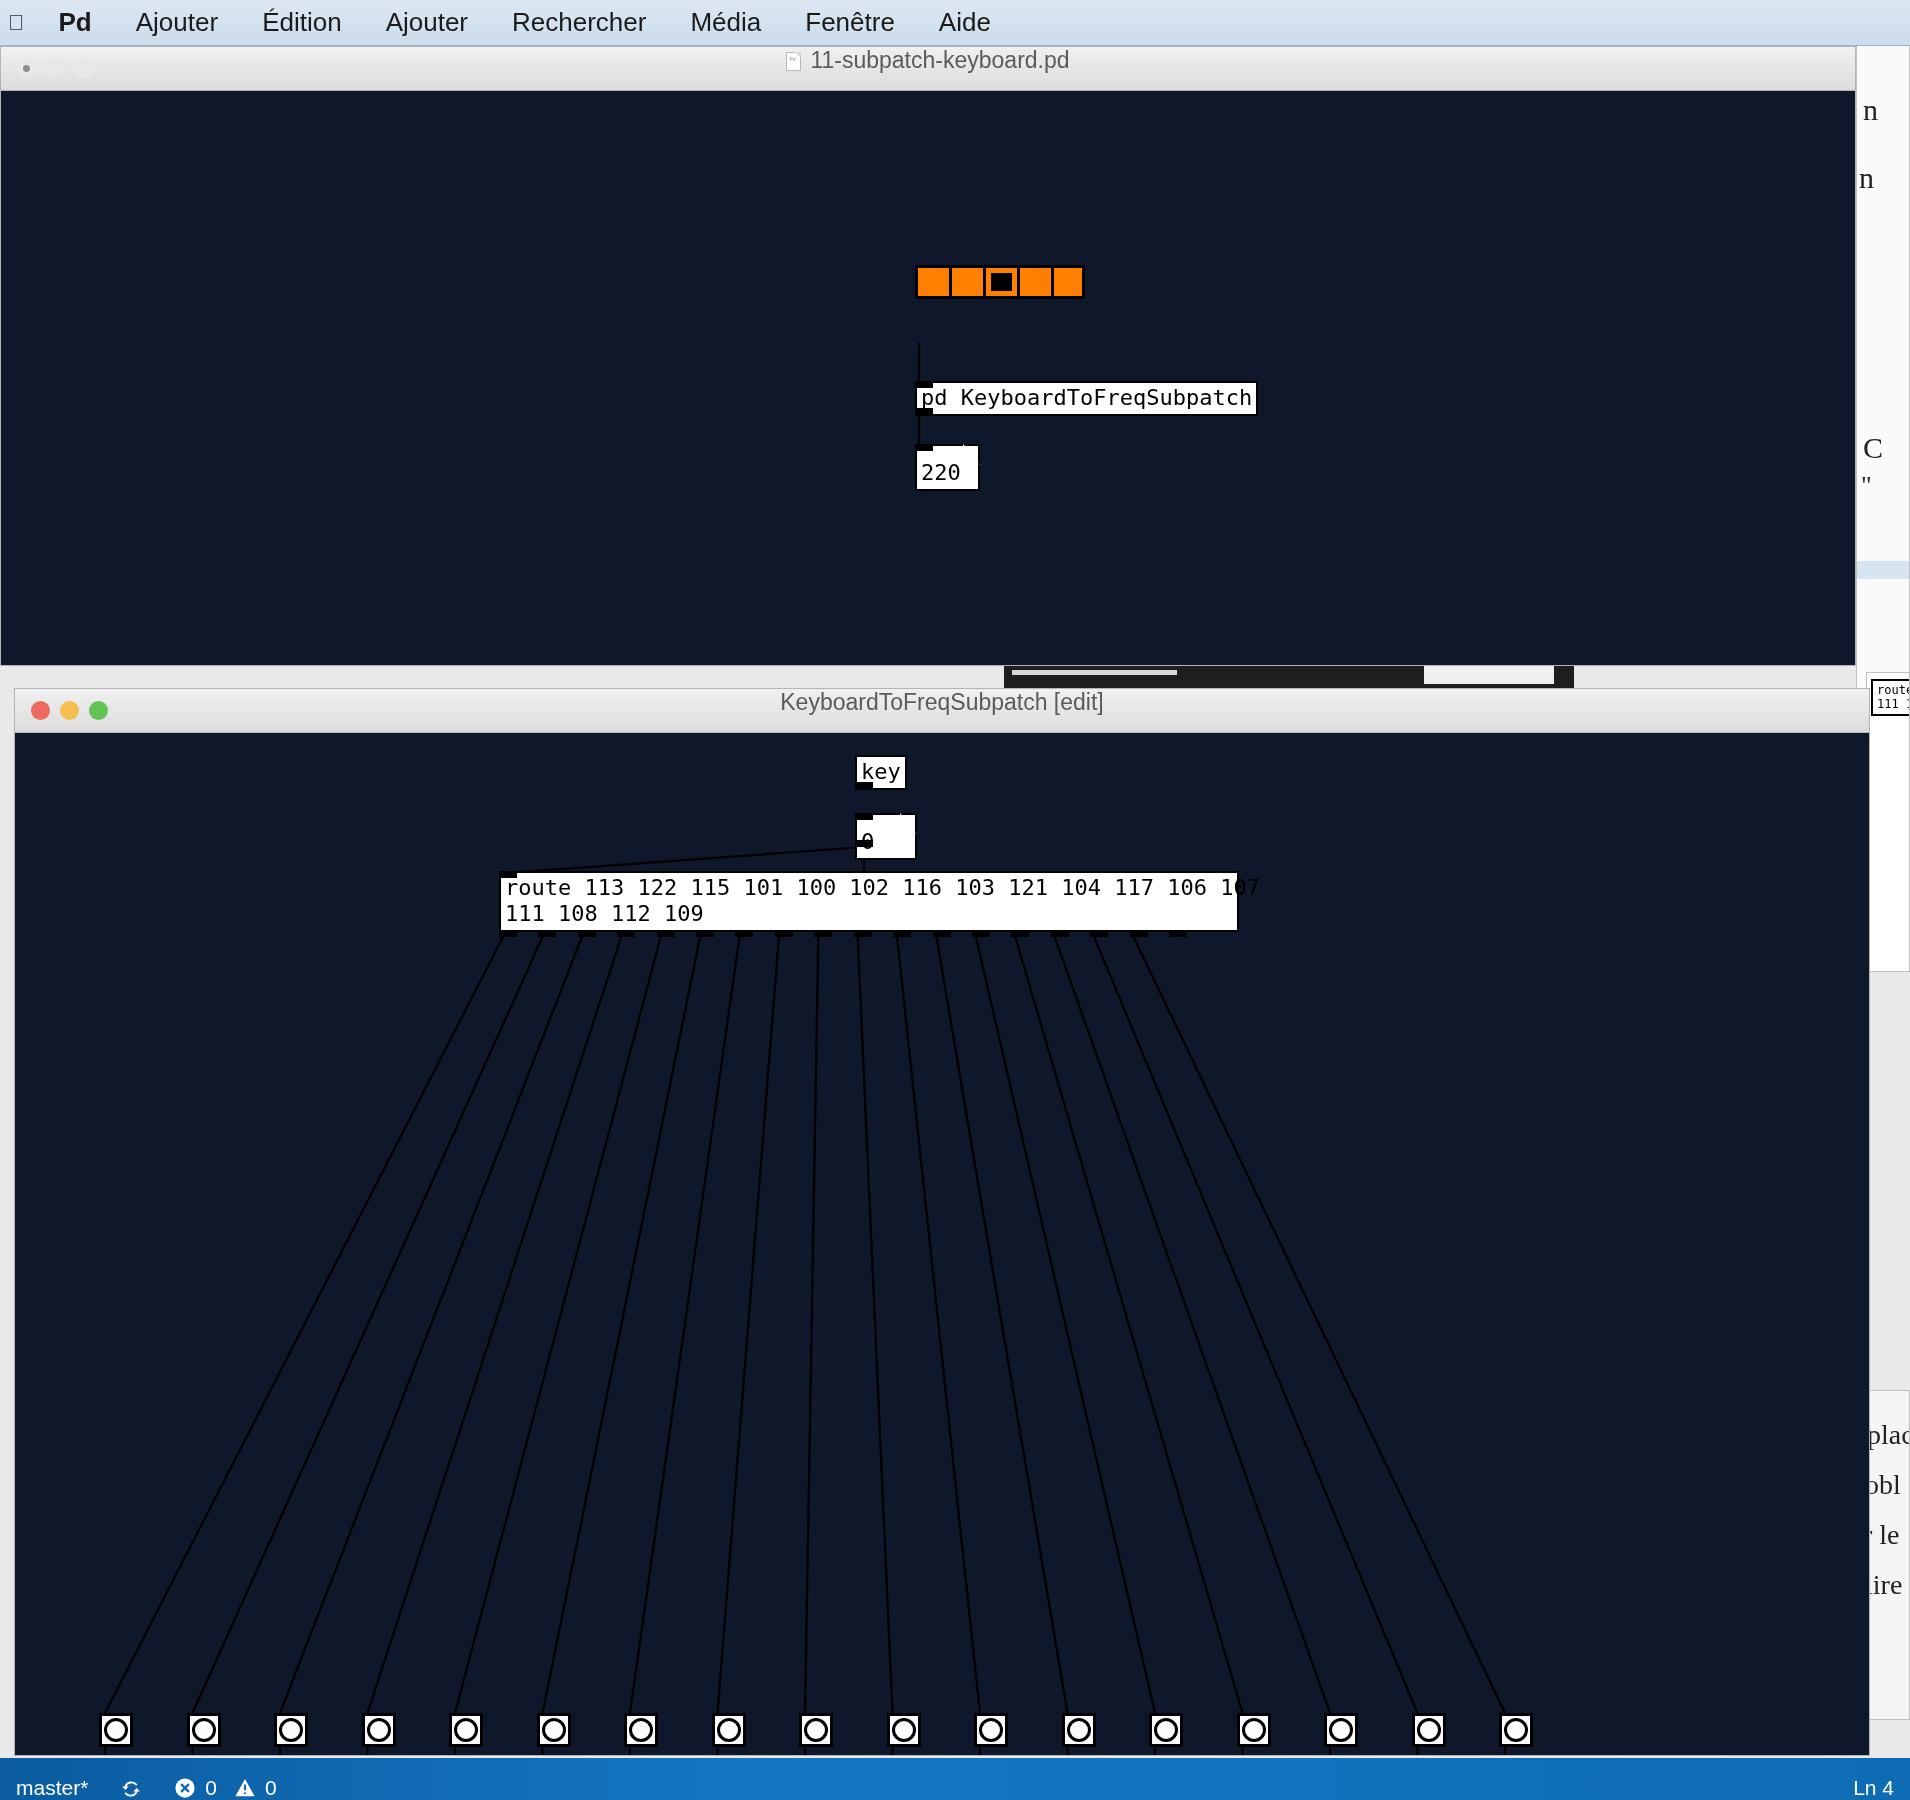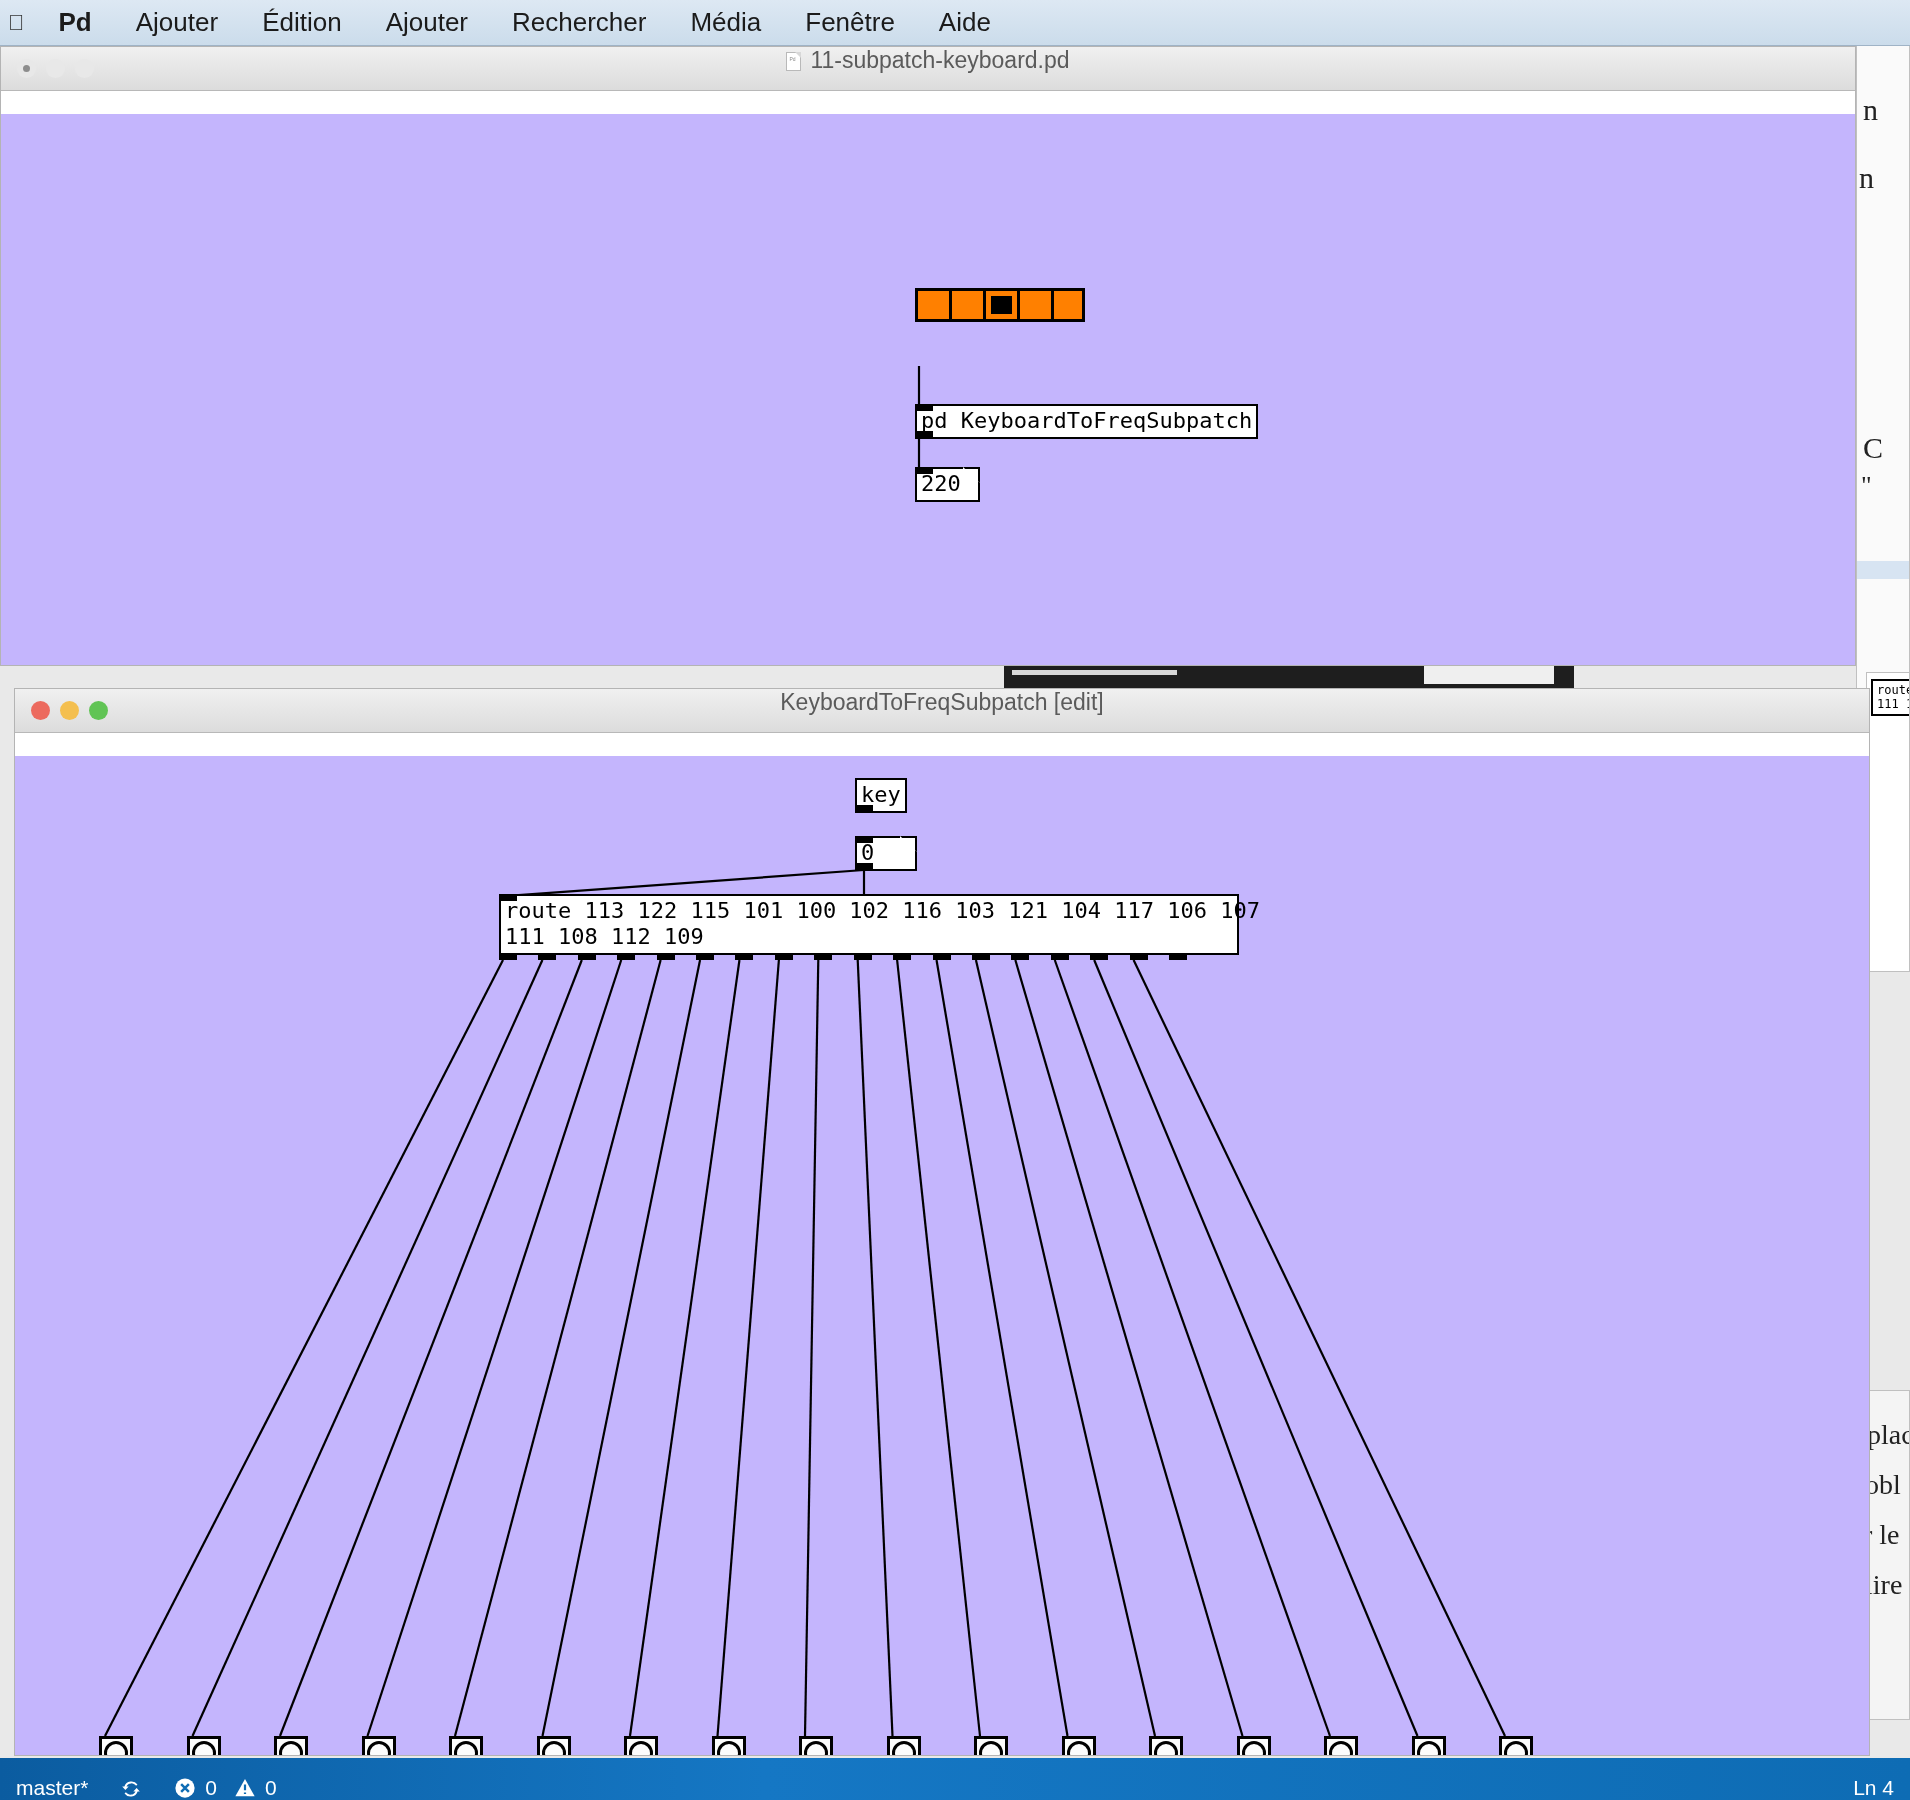--- a/index.html
+++ b/index.html
@@ -47,34 +47,34 @@
     border:1px solid #b9b9b9; vertical-align:-3px; margin-right:9px;
     position:relative;
   }
   .tl-title .fileicon::after{
     content:""; position:absolute; right:-1px; top:-1px;
     border-left:6px solid transparent; border-top:6px solid #d8d8d8;
   }
   .tl-title .fileicon .tiny{
     position:absolute; left:2px; top:4px; font-size:5px; line-height:5px; color:#8a8a8a;
   }
-  .pdcanvas { position:absolute; left:0; right:0; top:44px; bottom:0; background:#c4b5fd; overflow:hidden;margin-top:23px; }
+  .pdcanvas { position:absolute; left:0; right:0; top:44px; bottom:0; background:#0f172a; overflow:hidden; }
 
   
   .pd { position: absolute; font-family: "DejaVu Sans Mono", monospace; color:#000; }
 
   .obj {                     
     border: 2px solid #000; background:#fff;
     font-size: 22px; line-height: 1.18;
     padding: 2px 4px 3px 4px; white-space: pre;
   }
   .numbox {                  
     border: 2px solid #000; background:#fff;
     font-size: 22px; line-height: 1.18;
-    padding: 2px 4px 3px 4px; white-space: pre; position: relative;
+    padding: 14px 4px 3px 4px; white-space: pre; position: relative;
   }
   .numbox::after{
     content:""; position:absolute; right:-2px; top:-2px; bottom:-2px; width:15px;
     background:#fff; border-bottom:2px solid #000;
     clip-path: polygon(0 0, 100% 45%, 100% 100%, 0 100%);
     border-right:2px solid #000;
   }
 
   
   .nub { position:absolute; width:18px; height:7px; background:#000; }

